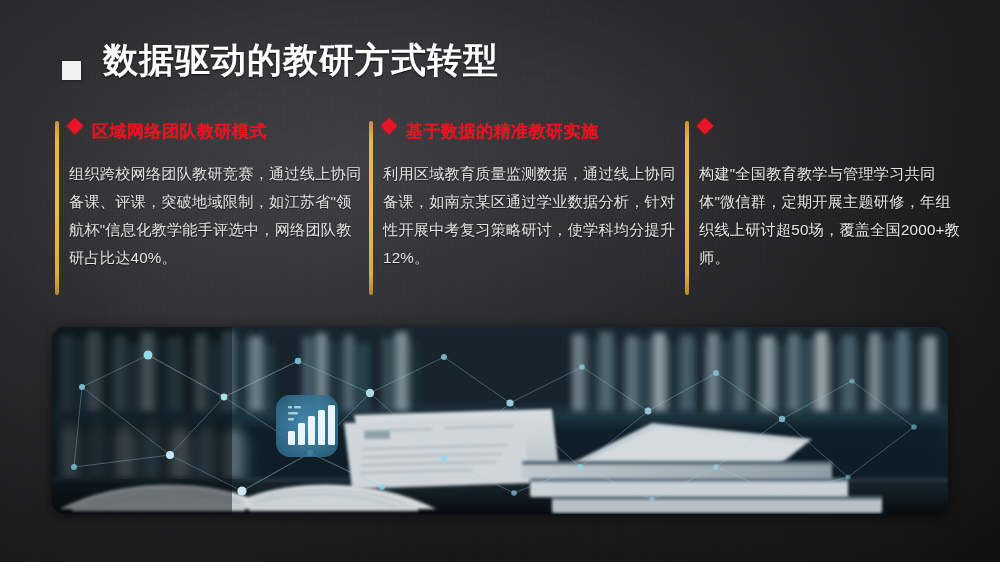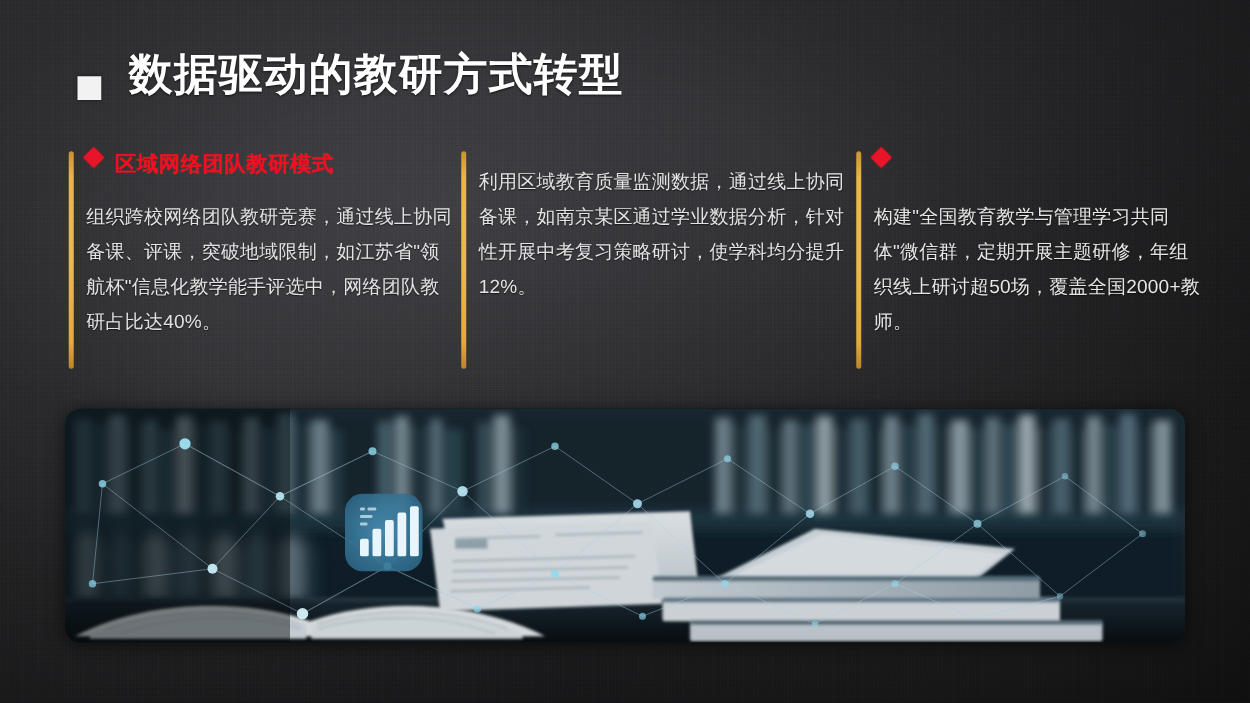--- a/index.html
+++ b/index.html
@@ -164,20 +164,24 @@
         <span class="card-rule"></span>
         <div class="card-head">
           <span class="diamond"></span>
           <span class="card-title">区域网络团队教研模式</span>
         </div>
         <div class="card-body">组织跨校网络团队教研竞赛，通过线上协同备课、评课，突破地域限制，如江苏省"领航杯"信息化教学能手评选中，网络团队教研占比达40%。</div>
       </div>
 
       <div class="card card-1">
         <span class="card-rule"></span>
+        <div class="card-head">
+          <span class="diamond"></span>
+          <span class="card-title">基于数据的精准教研实施</span>
+        </div>
         <div class="card-body">利用区域教育质量监测数据，通过线上协同备课，如南京某区通过学业数据分析，针对性开展中考复习策略研讨，使学科均分提升12%。</div>
       </div>
 
       <div class="card card-2">
         <span class="card-rule"></span>
         <div class="card-head">
           <span class="diamond"></span>
         </div>
         <div class="card-body">构建"全国教育教学与管理学习共同体"微信群，定期开展主题研修，年组织线上研讨超50场，覆盖全国2000+教师。</div>
       </div>

